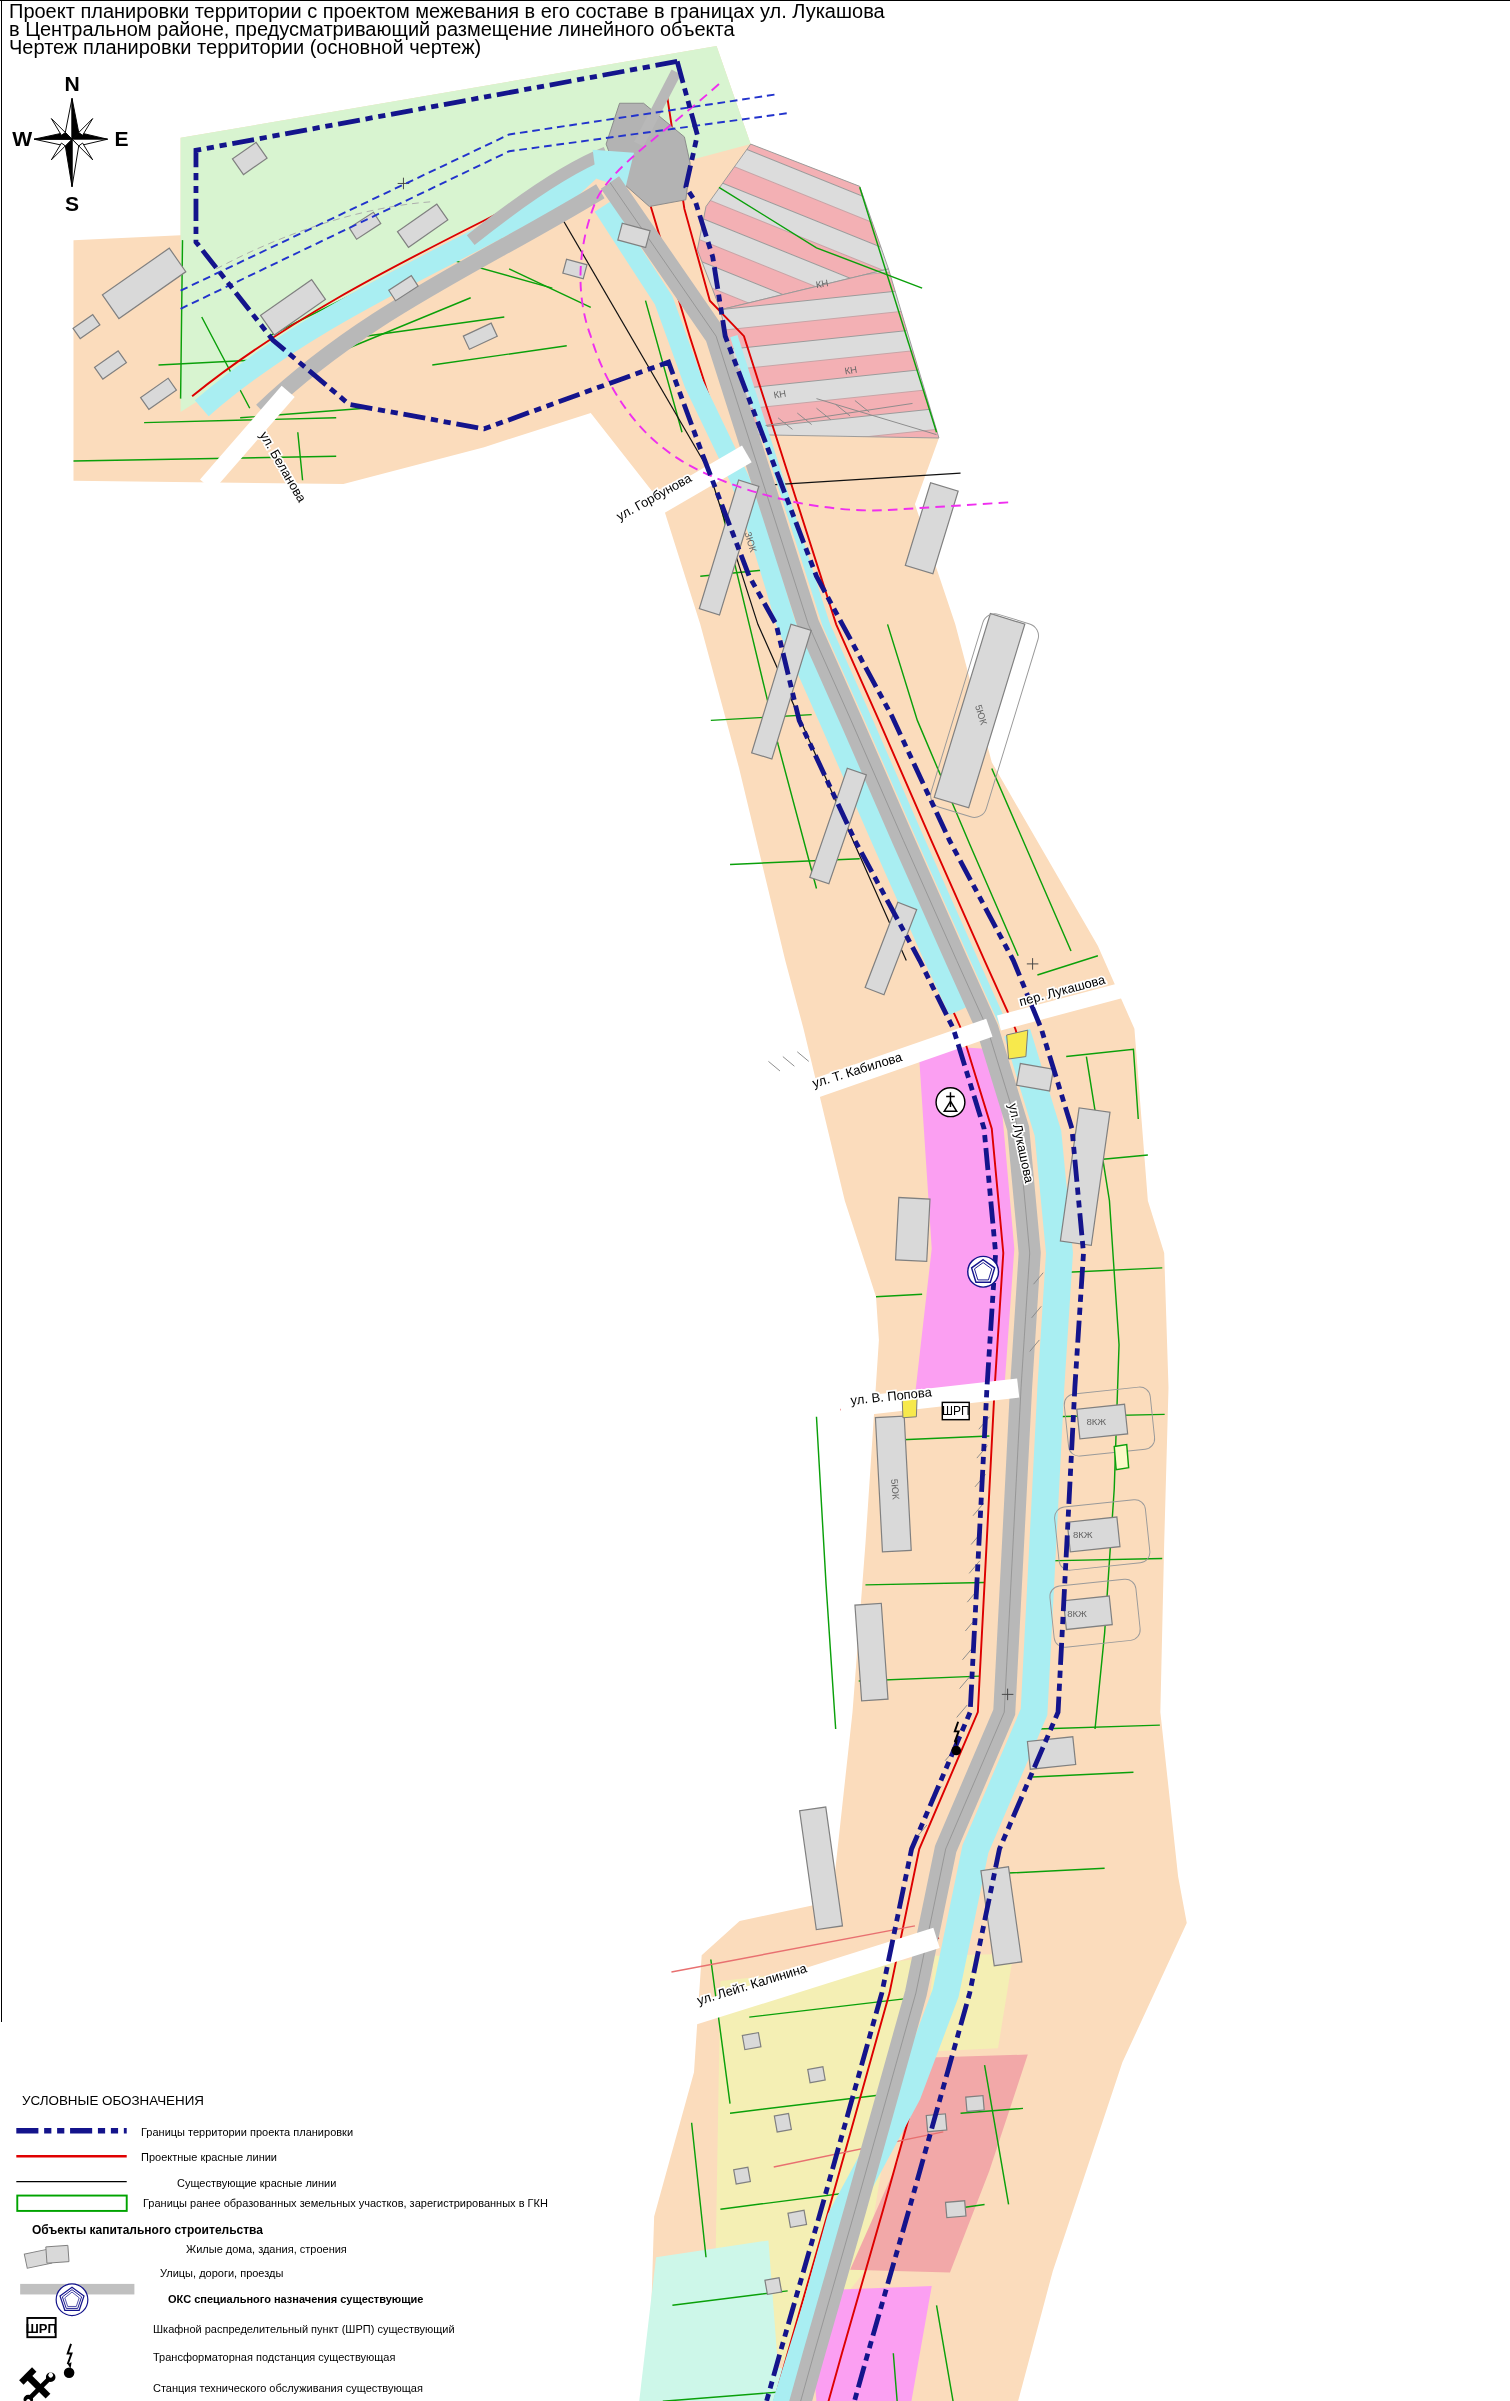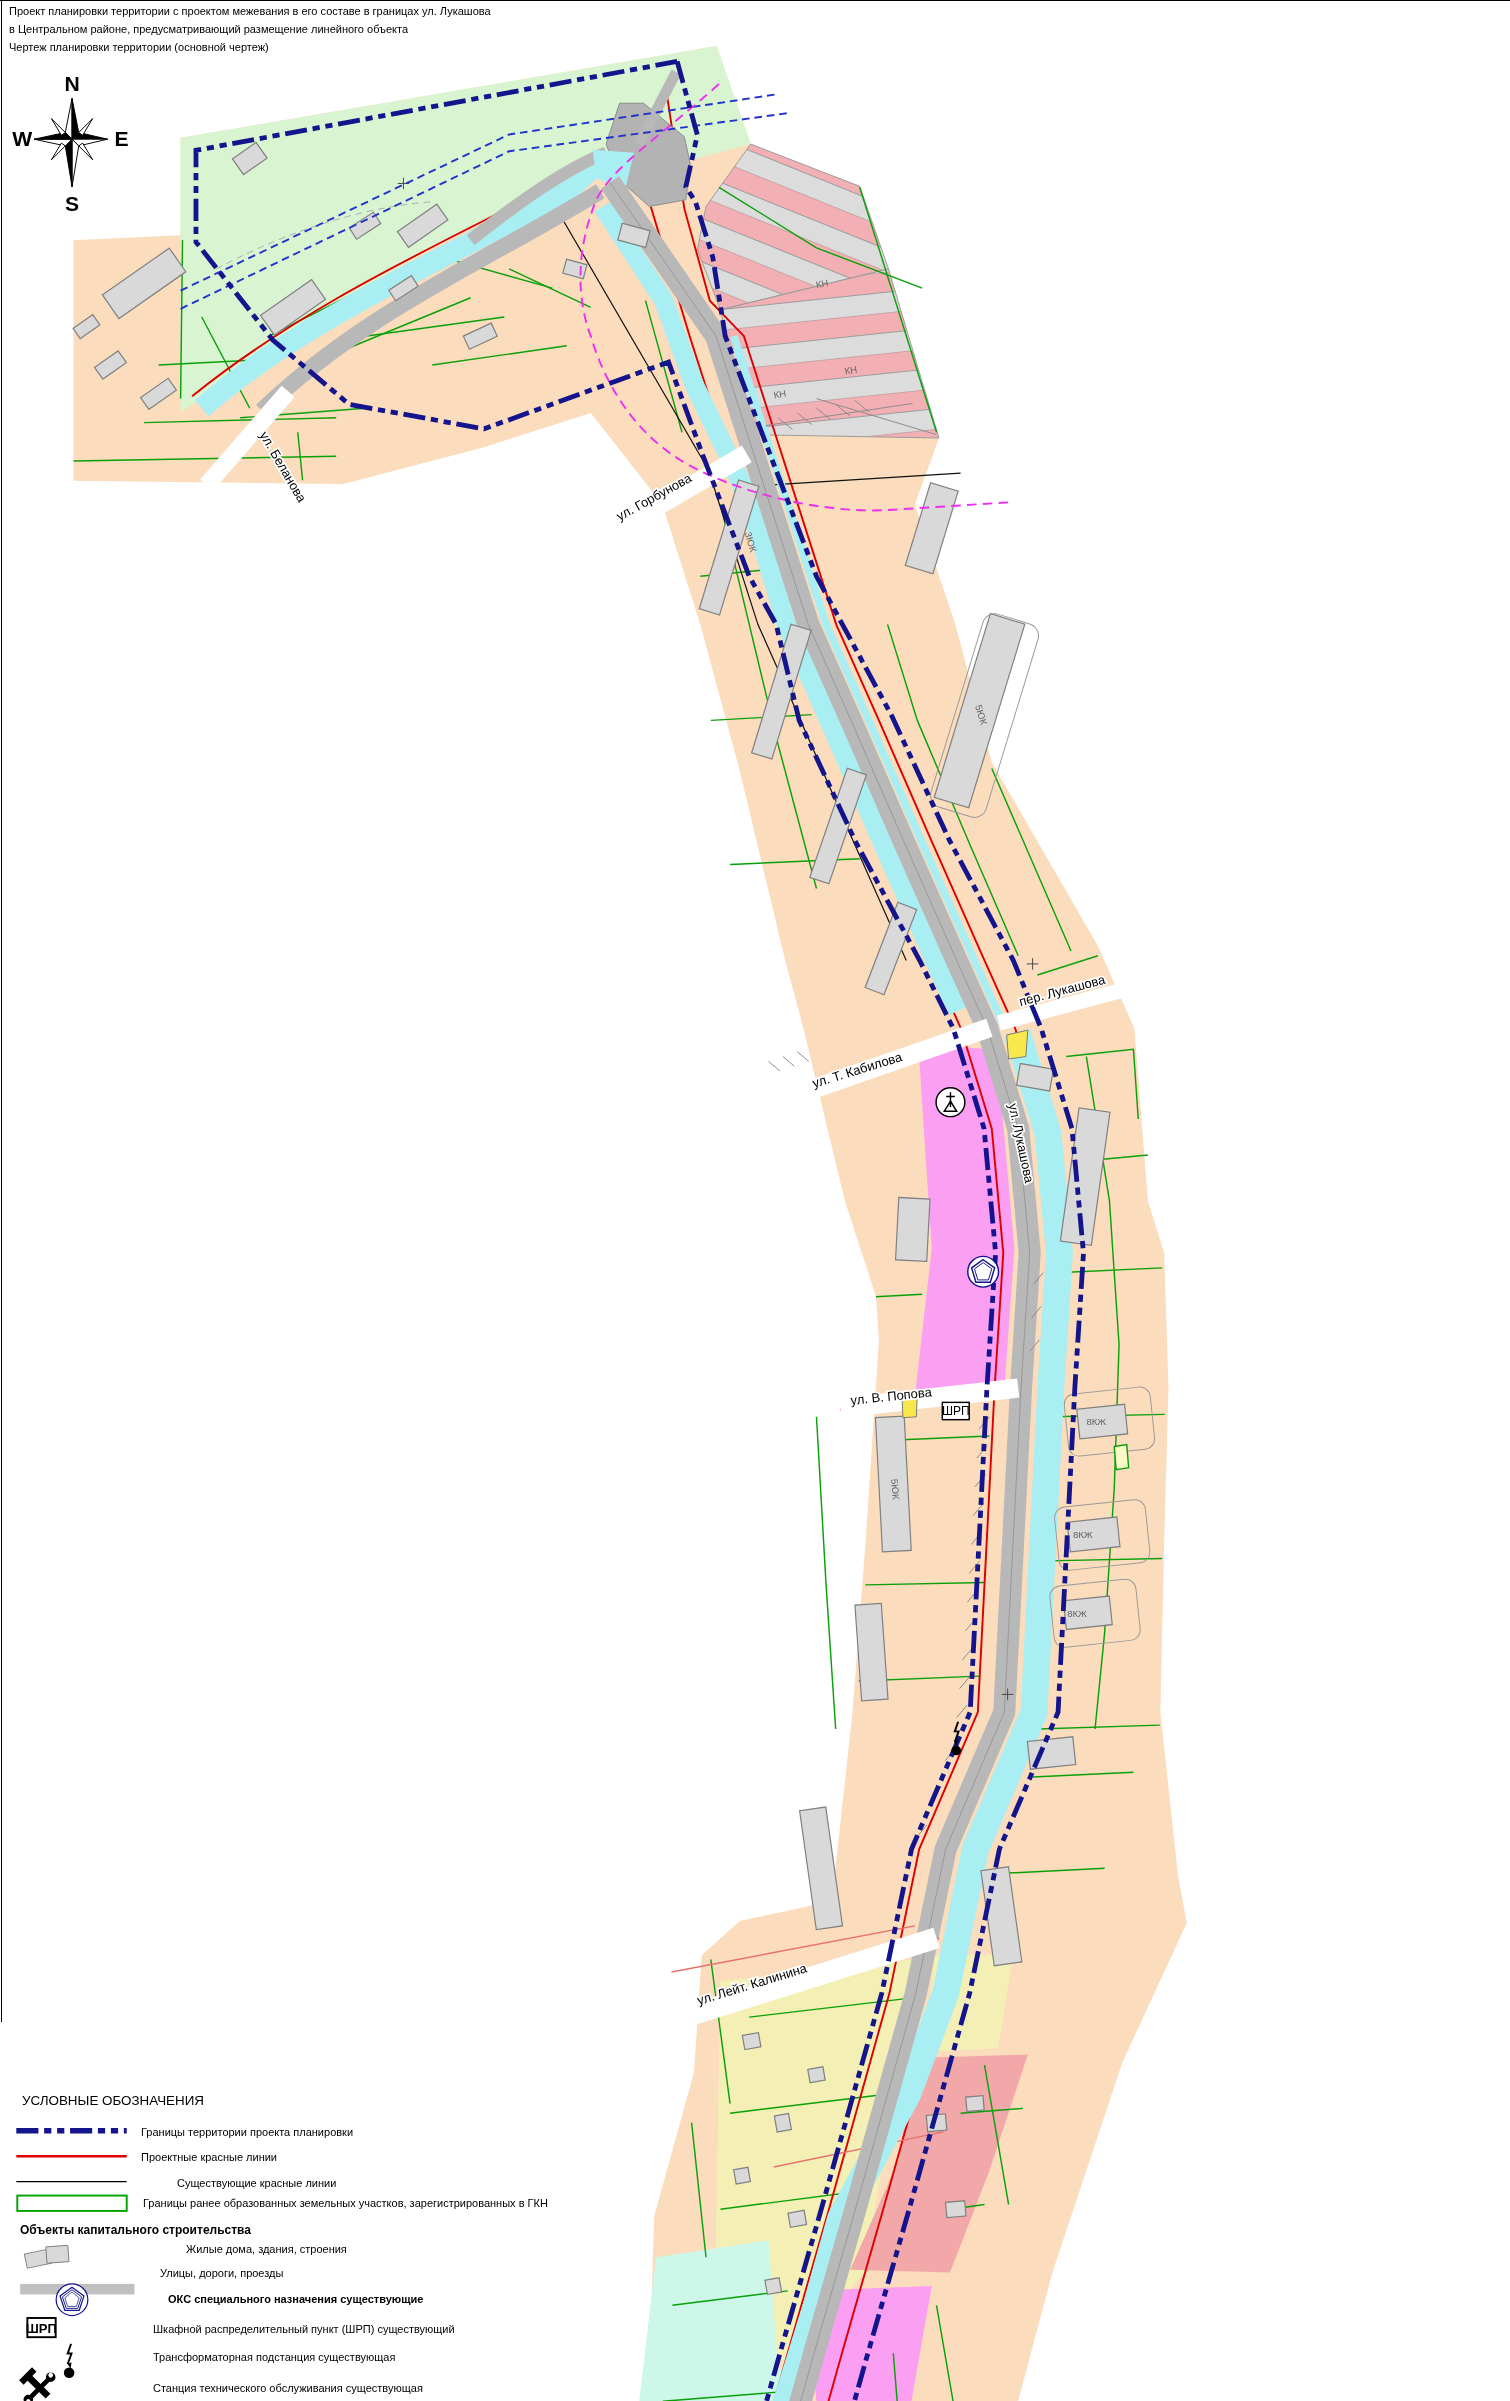--- a/index.html
+++ b/index.html
@@ -9,21 +9,21 @@
   .lt{position:absolute;font-size:11px;line-height:13.4px;white-space:nowrap;}
   .lb{position:absolute;font-size:12px;font-weight:bold;white-space:nowrap;}
 </style>
 </head>
 <body>
 <div id="page">
 
   <div class="abs" style="left:0;top:0;width:1510px;height:1.4px;background:#000;"></div>
   <div class="abs" style="left:1px;top:0;width:1.4px;height:2022px;background:#000;"></div>
 
-  <div class="abs" style="left:9px;top:1.9px;font-size:11px;line-height:18px;">
+  <div class="abs" style="left:9px;top:1.9px;font-size:20px;line-height:18px;">
     Проект планировки территории с проектом межевания в его составе в границах ул. Лукашова<br>
     в Центральном районе, предусматривающий размещение линейного объекта<br>
     Чертеж планировки территории (основной чертеж)
   </div>
 
   <svg class="abs" style="left:0;top:0;" width="1510" height="3103" viewBox="0 0 3144 6461">
     <defs>
       <pattern id="gar" width="300" height="84" patternTransform="rotate(22)" patternUnits="userSpaceOnUse">
         <rect width="300" height="42" fill="#f3b0b4"></rect>
         <rect y="42" width="300" height="42" fill="#dcdcdc"></rect>
@@ -318,21 +318,21 @@
   <svg class="abs" style="left:0;top:2113px;" width="144" height="144" viewBox="0 0 300 300">
     <path d="M34 37 H264" stroke="#14148c" stroke-width="11" stroke-dasharray="46 12 15 12 15 12"></path>
     <path d="M34 90 H264" stroke="#e00000" stroke-width="5"></path>
     <path d="M34 143 H264" stroke="#000" stroke-width="3"></path>
     <rect x="36" y="172" width="228" height="32" fill="none" stroke="#00a300" stroke-width="4"></rect>
   </svg>
   <div class="lt" style="left:141px;top:2126px;">Границы территории проекта планировки</div>
   <div class="lt" style="left:141px;top:2151px;">Проектные красные линии</div>
   <div class="lt" style="left:141px;top:2177px;margin-left:36px;">Существующие красные линии</div>
   <div class="lt" style="left:143px;top:2197px;">Границы ранее образованных земельных участков, зарегистрированных в ГКН</div>
-  <div class="lb" style="left:20px;top:2223px;">Объекты капитального строительства</div>
+  <div class="lb" style="left:32px;top:2223px;">Объекты капитального строительства</div>
   <svg class="abs" style="left:0;top:2238px;" width="144" height="231" viewBox="0 0 300 480">
 
     <g transform="translate(95,40) rotate(-12)">
       <rect x="-42" y="-16" width="52" height="30" fill="#d9d9d9" stroke="#808080" stroke-width="2"></rect>
       <rect x="2" y="-22" width="46" height="34" fill="#d9d9d9" stroke="#808080" stroke-width="2" transform="rotate(8)"></rect>
     </g>
 
     <rect x="42" y="95" width="238" height="22" fill="#c0c0c0"></rect>
 
     <g transform="translate(150,128)">

